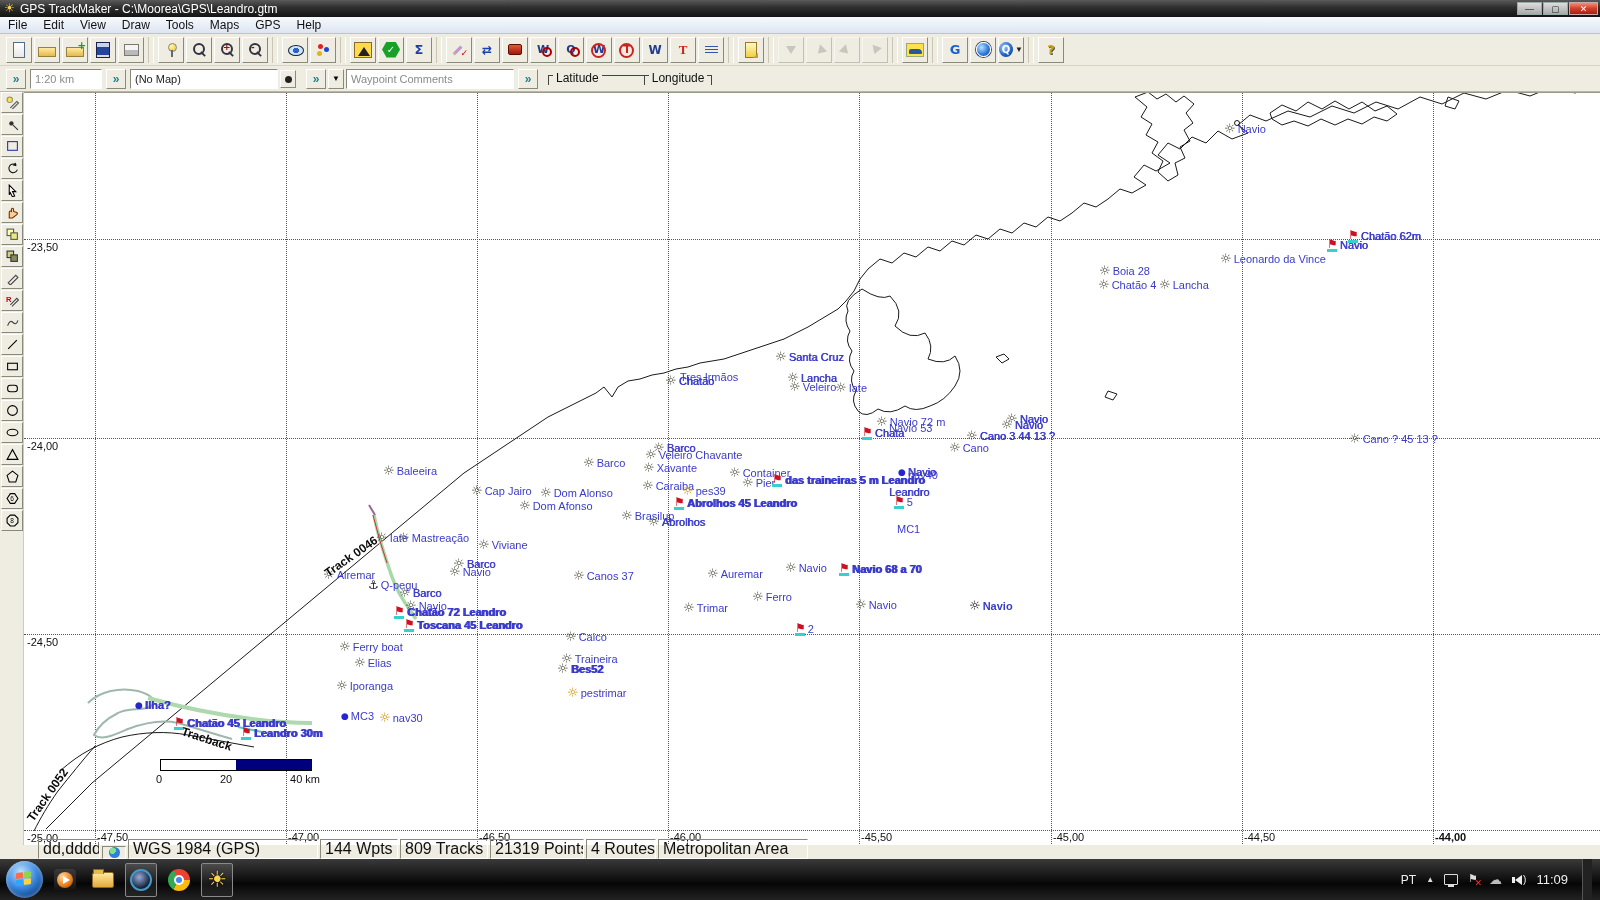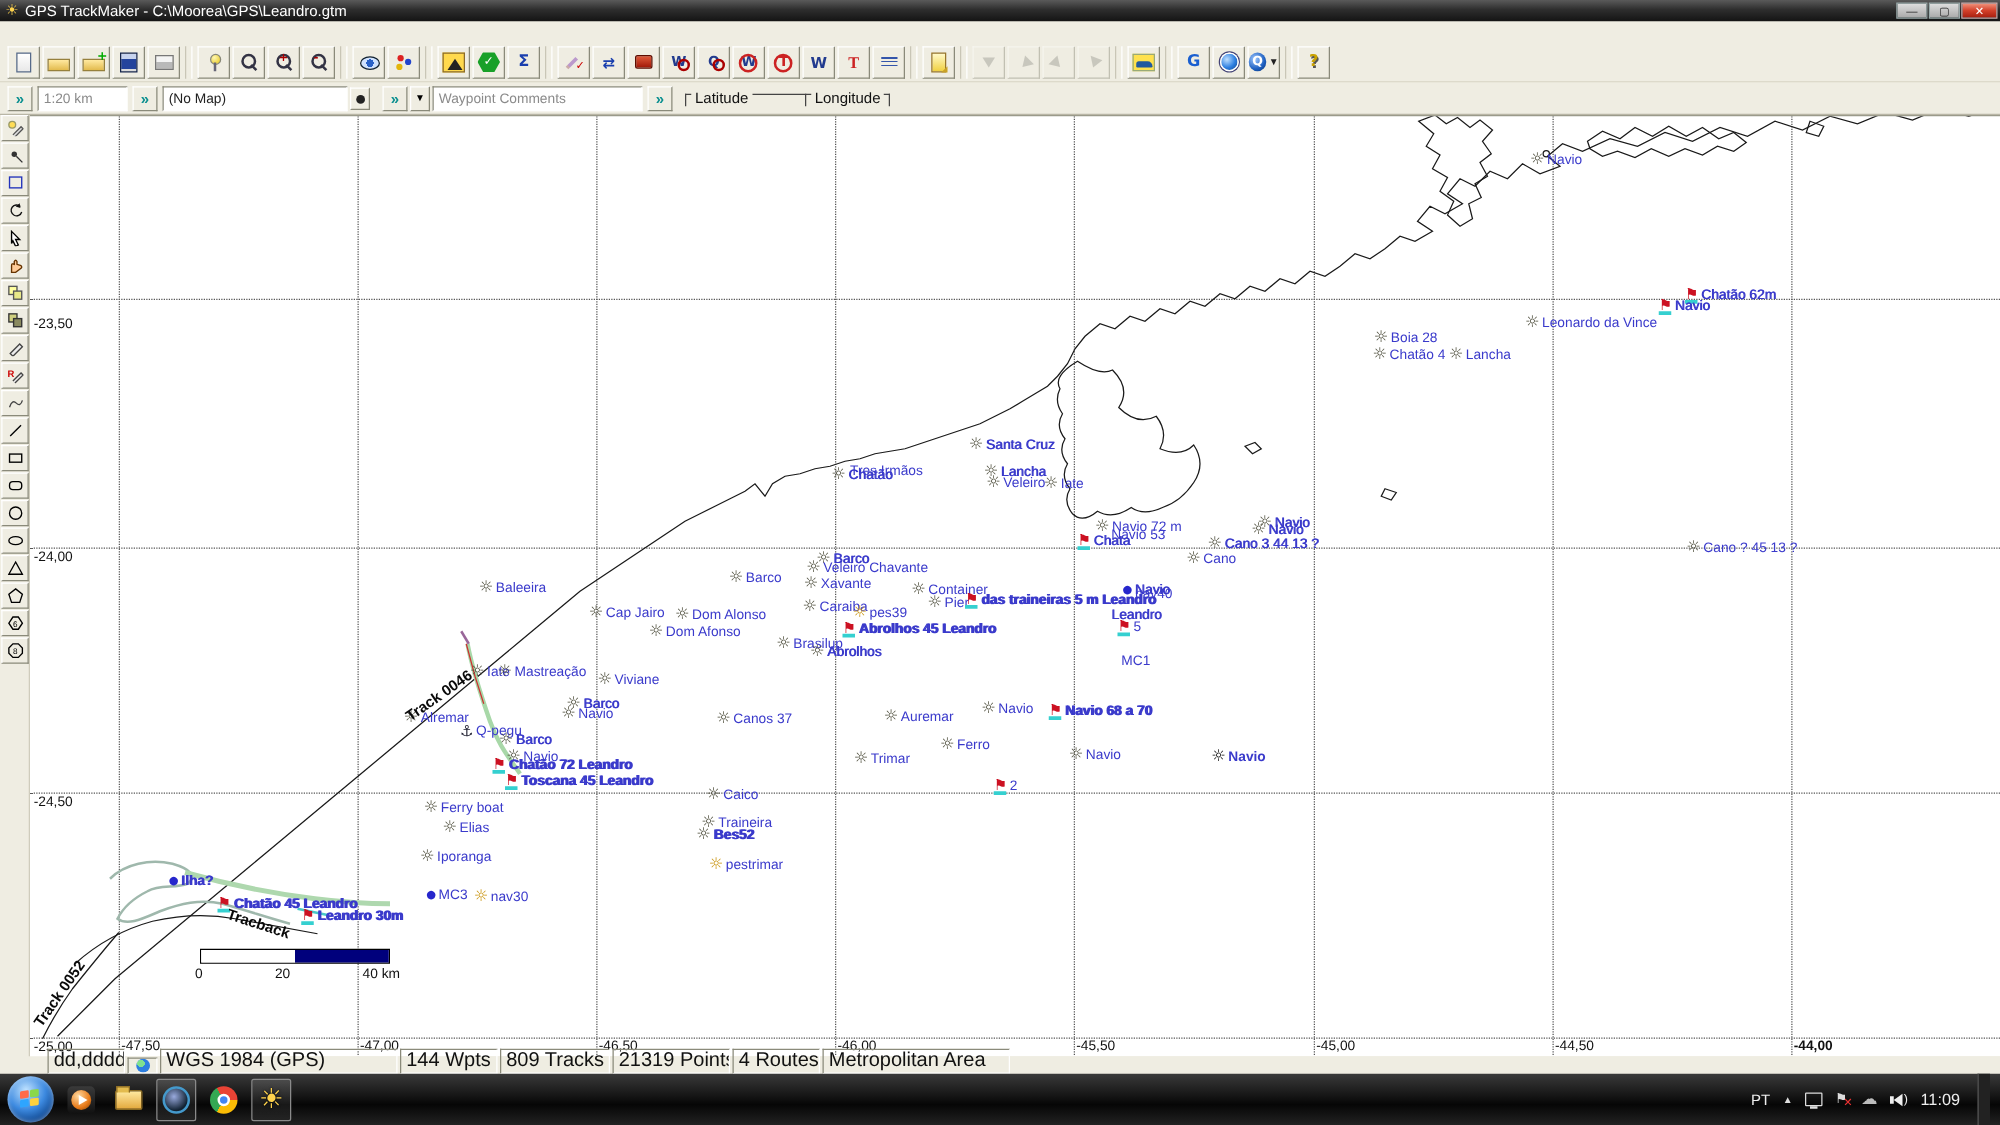--- a/index.html
+++ b/index.html
@@ -165,20 +165,30 @@
   <div class="titlebar">
     <span class="appico">☀</span>
     <span>GPS TrackMaker - C:\Moorea\GPS\Leandro.gtm</span>
     <div class="winbtns">
       <button class="winbtn">—</button>
       <button class="winbtn">▢</button>
       <button class="winbtn close">✕</button>
     </div>
   </div>
 
+  <div class="menubar" id="menubar">
+      <span class="menu-item">File</span>
+      <span class="menu-item">Edit</span>
+      <span class="menu-item">View</span>
+      <span class="menu-item">Draw</span>
+      <span class="menu-item">Tools</span>
+      <span class="menu-item">Maps</span>
+      <span class="menu-item">GPS</span>
+      <span class="menu-item">Help</span>
+    </div>
 
   <div class="toolbar1" id="toolbar1">
       <button class="tb">
         <i class="ic new-file-icon"></i>
       </button>
       <button class="tb">
         <i class="ic open-file-icon"></i>
       </button>
       <button class="tb">
         <i class="ic open-add-icon"></i>
@@ -430,21 +440,21 @@
         <div class="gl-h" style="top: 633px;"></div>
         <div class="gl-h" style="top: 829px;"></div>
         <div class="gl-v" style="left: 95px;"></div>
         <div class="gl-v" style="left: 286px;"></div>
         <div class="gl-v" style="left: 477px;"></div>
         <div class="gl-v" style="left: 668px;"></div>
         <div class="gl-v" style="left: 859px;"></div>
         <div class="gl-v" style="left: 1051px;"></div>
         <div class="gl-v" style="left: 1242px;"></div>
         <div class="gl-v" style="left: 1433px;"></div>
-        <div class="axis" style="left: 27px; top: 252px; text-align: center;">-23,50</div>
+        <div class="axis" style="left: 27px; top: 240px; text-align: center;">-23,50</div>
         <div class="axis" style="left: 27px; top: 439px;">-24,00</div>
         <div class="axis" style="left: 27px; top: 635px;">-24,50</div>
         <div class="axis" style="left: 27px; top: 831px;">-25,00</div>
         <div class="axis" style="left: 97px; top: 830px;">-47,50</div>
         <div class="axis" style="left: 288px; top: 830px;">-47,00</div>
         <div class="axis" style="left: 479px; top: 830px;">-46,50</div>
         <div class="axis" style="left: 670px; top: 830px;">-46,00</div>
         <div class="axis" style="left: 861px; top: 830px;">-45,50</div>
         <div class="axis" style="left: 1053px; top: 830px;">-45,00</div>
         <div class="axis" style="left: 1244px; top: 830px;">-44,50</div>

